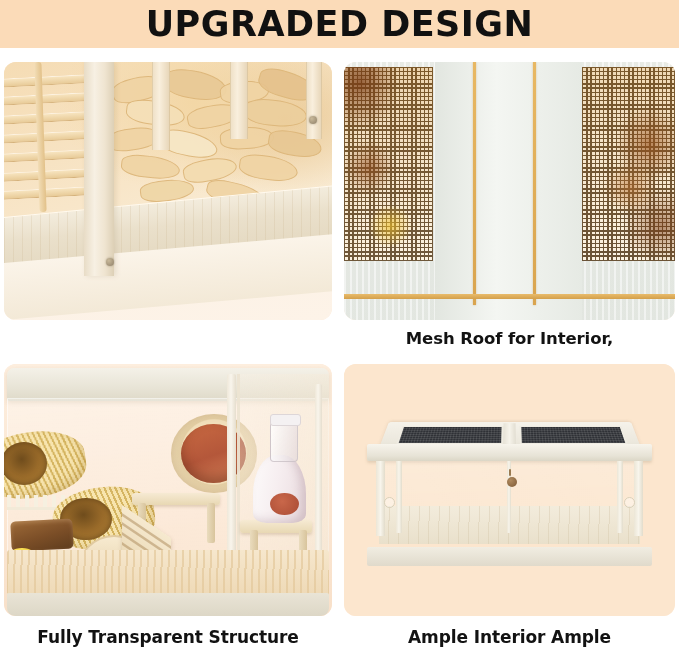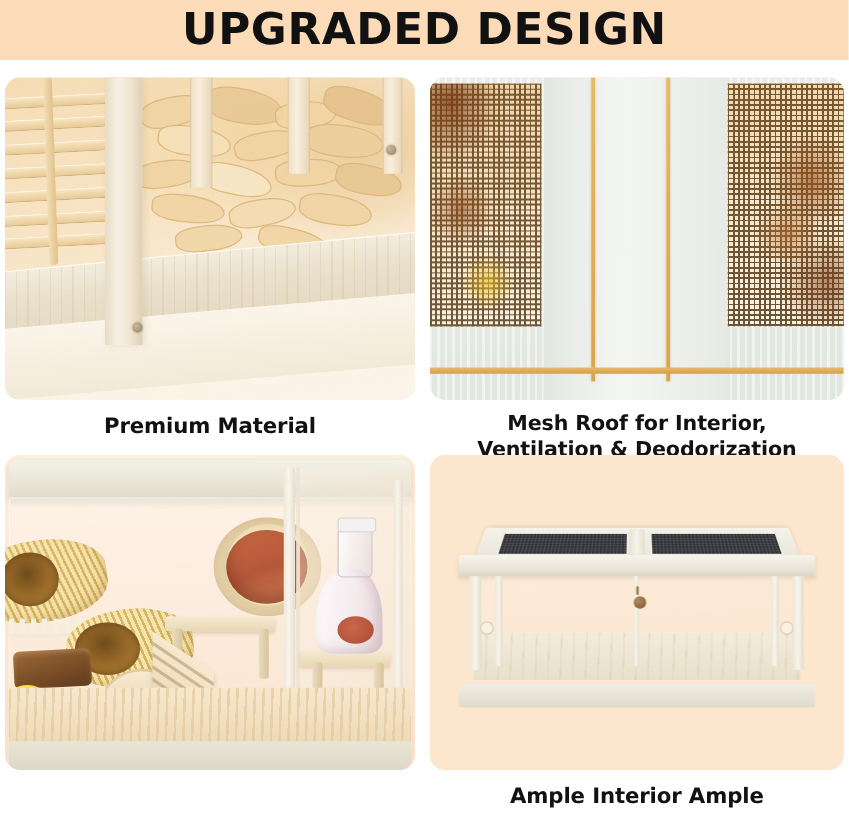--- a/index.html
+++ b/index.html
@@ -533,23 +533,20 @@
 
       <div class="p1-base">
         <div class="p1-base-stripes"></div>
       </div>
       <div class="p1-floor"></div>
       <div class="p1-pillar"></div>
 
       <div class="p1-screw" style="left:31%;top:76%;"></div>
       <div class="p1-screw" style="left:93%;top:21%;"></div>
     </div>
-    <div class="caption">
-      <div>Premium Material</div>
-    </div>
   </div>
 
   <div class="card card-2">
     <div class="photo photo-2">
       <div class="p2-bg"></div>
       <div class="p2-wood"></div>
 
       <div class="p2-mesh" style="left:0;top:2%;width:27%;height:75%;">
         <div class="p2-mesh-tint-l"></div>
       </div>
@@ -557,21 +554,20 @@
         <div class="p2-mesh-tint-r"></div>
       </div>
 
       <div class="p2-divider" style="left:27.5%;top:0;width:44.5%;height:100%;"></div>
       <div class="p2-seam" style="left:39%;top:0;height:94%;"></div>
       <div class="p2-seam" style="left:57%;top:0;height:94%;"></div>
       <div class="p2-bottom-rail" style="bottom:8%;"></div>
     </div>
     <div class="caption caption-2">
       <div>Mesh Roof for Interior,</div>
-      <div>Ventilation &amp; Deodorization</div>
     </div>
   </div>
 
   <div class="card card-3">
     <div class="photo photo-3">
       <div class="p3-bg"></div>
       <div class="p3-toprail"></div>
       <div class="p3-glass"></div>
 
       <div class="straw" style="left:-8%;top:27%;width:33%;height:26%;transform:rotate(-8deg);">
@@ -619,20 +615,23 @@
       <div class="p3-bottle-dot" style="left:81%;top:51%;width:9%;height:9%;"></div>
       <div class="p3-bottle-tube" style="left:81%;top:23%;width:8%;height:15%;"></div>
       <div class="p3-bottle-cap" style="left:81%;top:20%;width:9%;height:4%;"></div>
 
       <div class="p3-post" style="left:68%;top:4%;width:9px;height:88%;"></div>
       <div class="p3-post" style="right:3%;top:8%;width:7px;height:80%;"></div>
 
       <div class="p3-bedding"></div>
       <div class="p3-bottomrail"></div>
     </div>
+    <div class="caption">
+      <div>Fully Transparent Structure</div>
+    </div>
   </div>
 
   <div class="card card-4">
     <div class="photo photo-4">
       <div class="p4-bg"></div>
 
       <div class="p4-cage">
         <div class="p4-roof">
           <div class="p4-meshpane" style="left:6%;width:40%;"></div>
           <div class="p4-meshpane" style="left:54%;width:40%;"></div>

